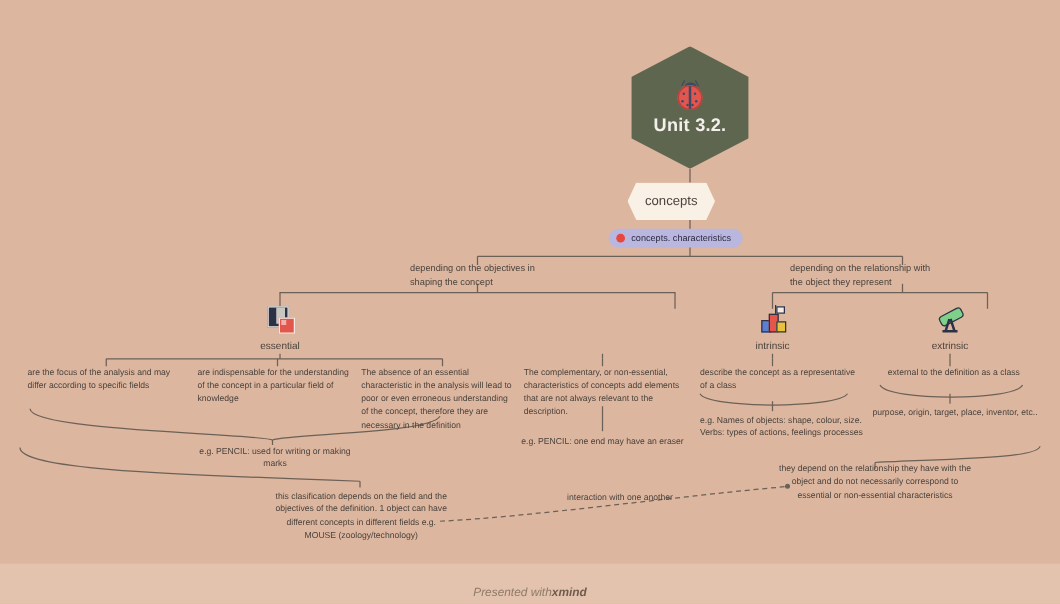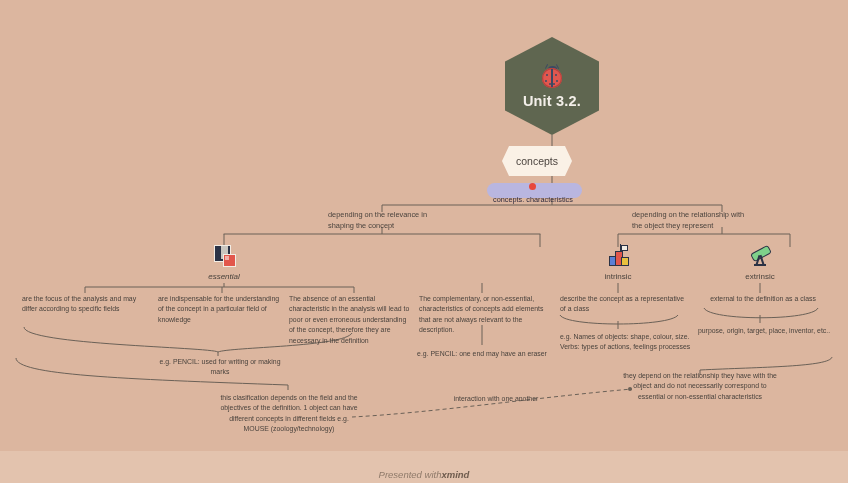--- a/index.html
+++ b/index.html
@@ -46,21 +46,21 @@
     display:flex;align-items:center;justify-content:center;
     clip-path:polygon(10% 0%,90% 0%,100% 50%,90% 100%,10% 100%,0% 50%);
     font-size:10.5px;color:#4b443f;
   }
 
   
   .badge{
     left:487px;top:168px;height:15px;padding:0 9px 0 6px;
     background:#b9b6e0;border-radius:8px;
     display:flex;align-items:center;gap:5px;
-    font-size:7.3px;color:#2f2b3f;white-space:nowrap;flex-direction:column;
+    font-size:7.3px;color:#2f2b3f;white-space:nowrap;
   }
   .badge .dot{width:7px;height:7px;border-radius:50%;background:#e8483c;flex:0 0 auto;}
 
   
   .branch-cap{font-size:7.4px;line-height:1.45;color:#4a433d;}
 
   
   .cat{display:flex;flex-direction:column;align-items:center;width:90px;}
   .cat .lbl{font-size:8px;color:#4a433d;margin-top:5px;}
   .ico{width:24px;height:24px;position:relative;}
@@ -191,24 +191,24 @@
 
   <div class="node concepts">
     <span>concepts</span>
   </div>
 
   <div class="node badge">
     <span class="dot"></span>
     <span>concepts. characteristics</span>
   </div>
 
-  <div class="node branch-cap" style="left:328px;top:195px;width:120px;">depending on the relevance in shaping the concept</div>
+  <div class="node branch-cap" style="left:328px;top:195px;width:120px;">depending on the objectives in shaping the concept</div>
   <div class="node branch-cap" style="left:632px;top:195px;width:120px;">depending on the relationship with the object they represent</div>
 
-  <div class="node cat" style="left:179px;top:228px;font-style:italic;">
+  <div class="node cat" style="left:179px;top:228px;">
     <div class="ico ico-cards">
       <div class="c1"></div>
         <div class="c1b"></div>
         <div class="c2"></div>
         <div class="c2b"></div>
     </div>
     <div class="lbl">essential</div>
   </div>
 
 

